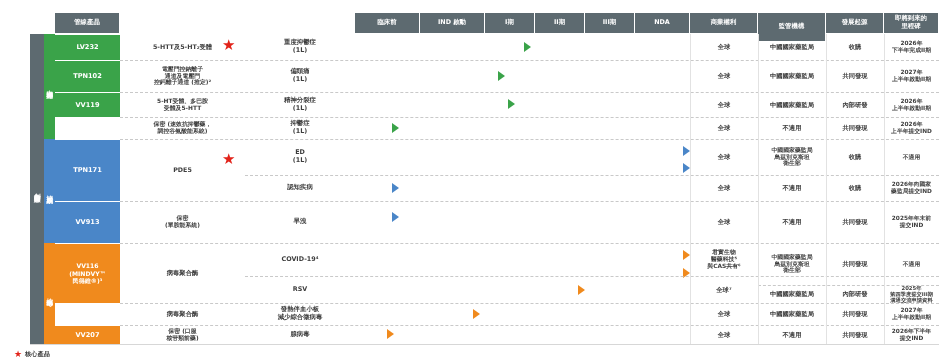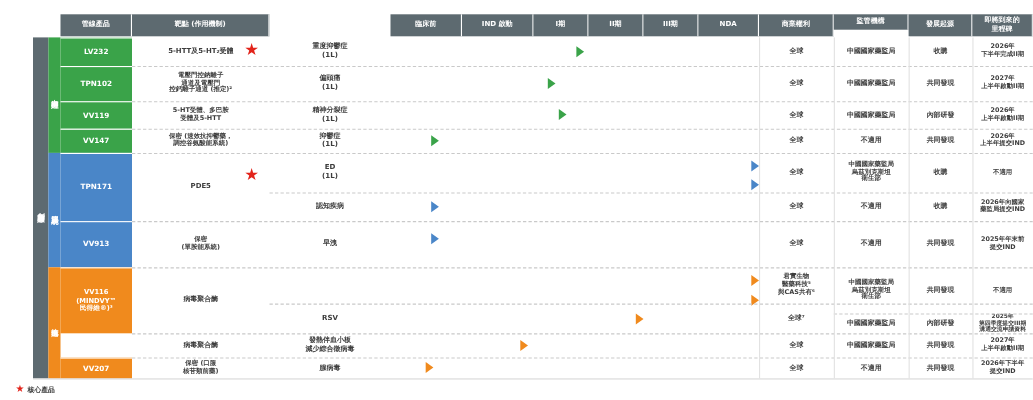--- a/index.html
+++ b/index.html
@@ -141,43 +141,41 @@
     gap: 3px;
   }
 </style>
 </head>
 <body>
 
 <div id="page">
 
   <div class="hdr blank" style="left:30px; top:13px; width:25px; height:20px;"></div>
   <div class="hdr" style="left:55px; top:13px; width:65px; height:20px;">管線產品</div>
-  <div class="hdr" style="left:120px; top:13px; width:125px; height:20px;">靶點 (作用機制)</div>
   <div class="hdr" style="left:355px; top:13px; width:65px; height:20px;">臨床前</div>
   <div class="hdr" style="left:420px; top:13px; width:65px; height:20px;">IND 啟動</div>
   <div class="hdr" style="left:485px; top:13px; width:50px; height:20px;">I期</div>
   <div class="hdr" style="left:535px; top:13px; width:50px; height:20px;">II期</div>
   <div class="hdr" style="left:585px; top:13px; width:50px; height:20px;">III期</div>
   <div class="hdr" style="left:635px; top:13px; width:55px; height:20px;">NDA</div>
   <div class="hdr" style="left:690px; top:13px; width:68px; height:20px;text-align:center;">商業權利</div>
-  <div class="hdr" style="left:758px; top:13px; width:68px; height:14px;">監管機構</div>
+  <div class="hdr" style="left:758px; top:13px; width:68px; height:28px;">監管機構</div>
   <div class="hdr" style="left:826px; top:13px; width:58px; height:20px;">發展起源</div>
   <div class="hdr" style="left:884px; top:13px; width:55px; height:20px; white-space:pre-line;">即將到來的
 里程碑</div>
 
   <div class="vblock grey" style="left:30px; top:34px; width:14px; height:310px;">創新藥管線</div>
 
   <div class="vblock green" style="left:44px; top:34px; width:11px; height:105px;">中樞神經</div>
   <div class="vblock blue" style="left:44px; top:139px; width:11px; height:104px;">泌尿系統</div>
   <div class="vblock orange" style="left:44px; top:243px; width:11px; height:101px;">抗病毒</div>
 
   <div class="prod green" style="left:55px; top:34px; width:65px; height:26px;">LV232</div>
   <div class="prod green" style="left:55px; top:60px; width:65px; height:32px;">TPN102</div>
   <div class="prod green" style="left:55px; top:92px; width:65px; height:25px;">VV119</div>
-  <div class="prod green" style="left:55px; top:117px; width:65px; height:22px;">VV147</div>
 
   <div class="prod blue" style="left:55px; top:139px; width:65px; height:62px;">TPN171</div>
   <div class="prod blue" style="left:55px; top:201px; width:65px; height:42px;">VV913</div>
 
   <div class="prod orange" style="left:55px; top:243px; width:65px; height:60px; white-space:pre-line; font-size:6.1px;">VV116
 (MINDVY™
 民得維®)³</div>
   <div class="prod orange" style="left:55px; top:325px; width:65px; height:19px;">VV207</div>
 
   <div class="cell tx" style="left:120px; top:34px; width:125px; height:26px; white-space:pre-line;">5-HTT及5-HT₂受體</div>
@@ -208,20 +206,21 @@
   <div class="cell tx-ind" style="left:245px; top:92px; width:110px; height:25px; white-space:pre-line;">精神分裂症
 (1L)</div>
   <div class="cell tx-ind" style="left:245px; top:117px; width:110px; height:22px; white-space:pre-line;">抑鬱症
 (1L)</div>
 
   <div class="cell tx-ind" style="left:245px; top:139px; width:110px; height:36px; white-space:pre-line;">ED
 (1L)</div>
   <div class="cell tx-ind" style="left:245px; top:175px; width:110px; height:26px;">認知疾病</div>
   <div class="cell tx-ind" style="left:245px; top:201px; width:110px; height:42px;">早洩</div>
 
+  <div class="cell tx-ind" style="left:245px; top:243px; width:110px; height:33px;">COVID-19⁴</div>
   <div class="cell tx-ind" style="left:245px; top:276px; width:110px; height:27px;">RSV</div>
   <div class="cell tx-ind" style="left:245px; top:303px; width:110px; height:22px; white-space:pre-line;">發熱伴血小板
 減少綜合徵病毒</div>
   <div class="cell tx-ind" style="left:245px; top:325px; width:110px; height:19px;">腺病毒</div>
 
   <div class="barwrap" style="left:355px; top:42px; width:169px; height:10px;">
     <div class="bar green"></div>
       <div class="arrowhead green" style="left:169px;"></div>
   </div>
   <div class="barwrap" style="left:355px; top:71px; width:143px; height:10px;">

